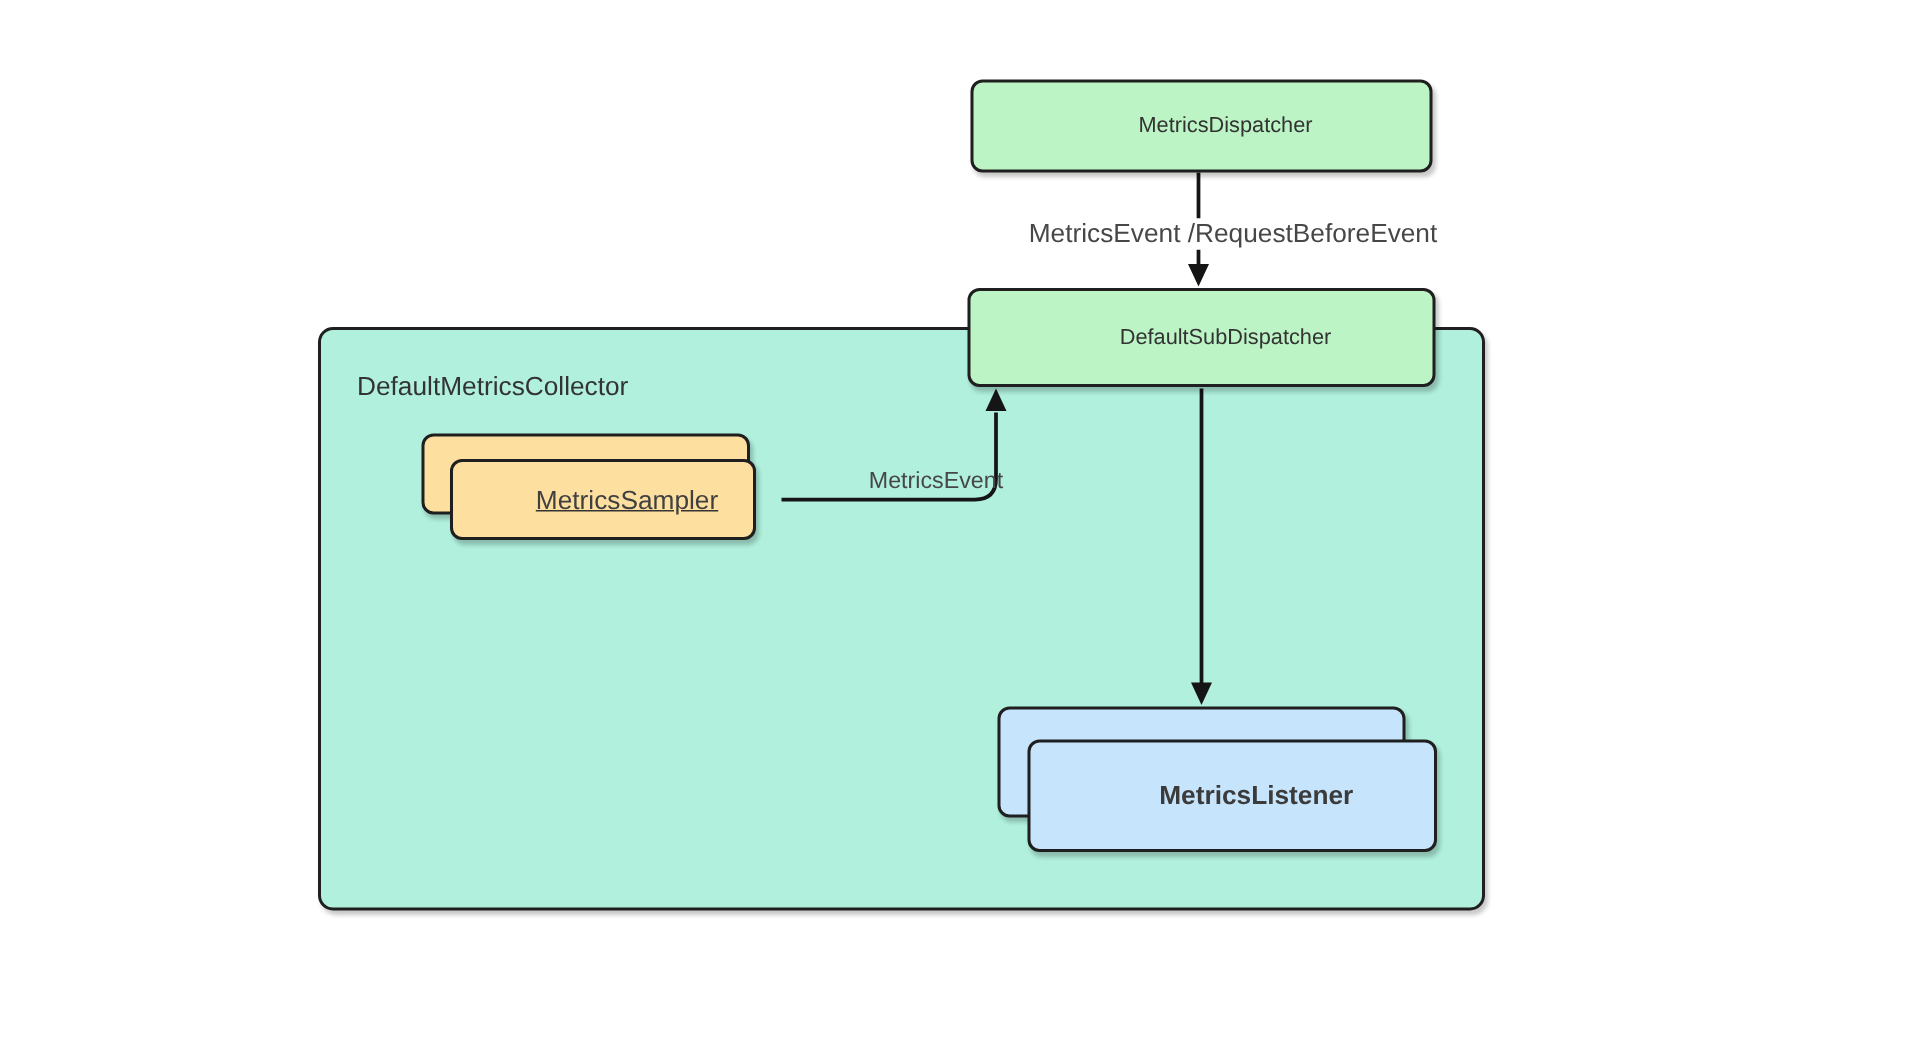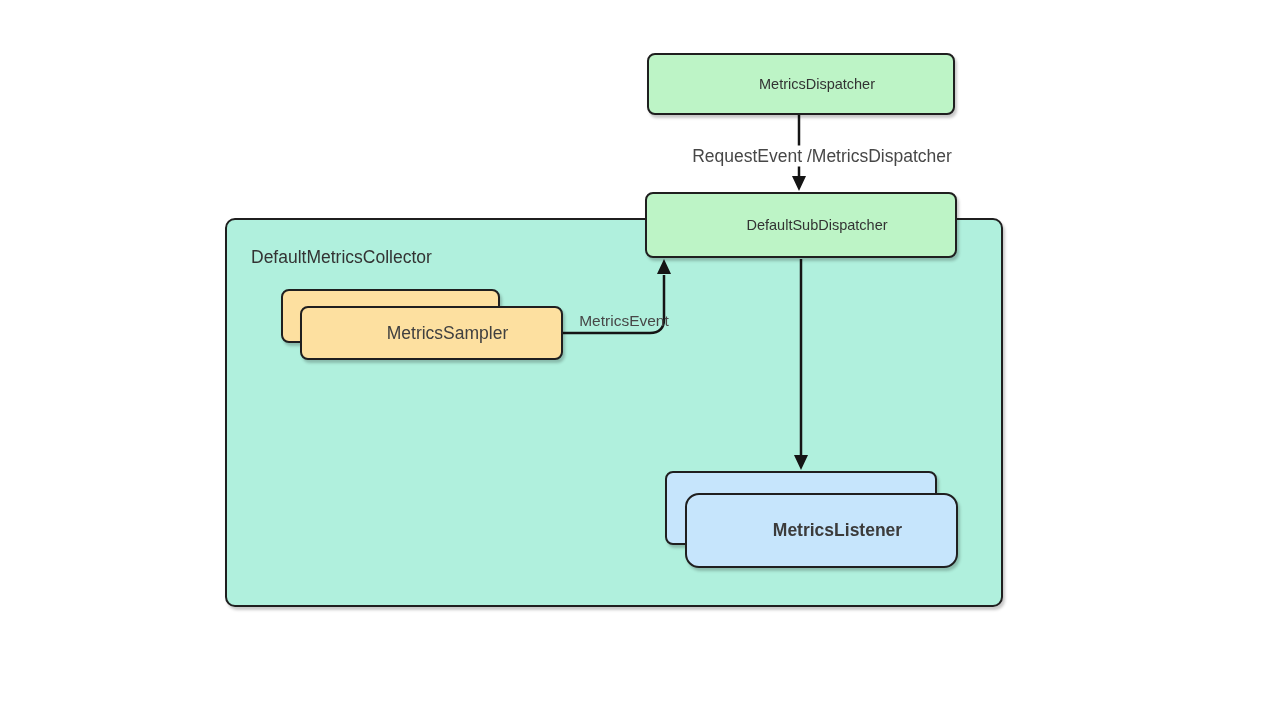--- a/index.html
+++ b/index.html
@@ -35,21 +35,20 @@
   #collector {
     position: absolute;
     left: 212px; top: 218px;
     width: 778px; height: 389px;
     background: #b0f0dd;
     border: 2px solid #1f1f1f;
     border-radius: 10px;
     box-sizing: border-box;
     box-shadow: 2px 3px 3px rgba(0,0,0,0.22);
     z-index: 1;
-    margin-left: 13px;
   }
   #collector-title {
     position: absolute;
     left: 24px; top: 27px;
     font-size: 17.5px;
     color: #333333;
   }
   #edges-svg {
     position: absolute;
     left: 0; top: 0;
@@ -79,23 +78,23 @@
   }
   #label-metricsevent {
     left: 584px; top: 321px;
     font-size: 15.5px;
     margin-left: 40px;
   }
   
   #node-metrics-dispatcher      { left: 647px; top:  53px; width: 308px; height: 62px; }
   #node-default-sub-dispatcher  { left: 645px; top: 192px; width: 312px; height: 66px; }
   #node-metrics-sampler-back    { left: 281px; top: 289px; width: 219px; height: 54px; }
-  #node-metrics-sampler         { left: 300px; top: 306px; width: 263px; height: 54px; }
+  #node-metrics-sampler         { left: 300px; top: 306px; width: 204px; height: 54px; text-decoration: underline; }
   #node-metrics-listener-back   { left: 665px; top: 471px; width: 272px; height: 74px; }
-  #node-metrics-listener        { left: 685px; top: 493px; width: 273px; height: 75px; border-radius: 14px; }
+  #node-metrics-listener        { left: 685px; top: 493px; width: 273px; height: 75px; }
   #node-metrics-listener .big-label { font-weight: 600; color: #3b3b3b; }
 </style>
 </head>
 <body>
 
 <div id="canvas">
 
   <div id="collector">
     <div id="collector-title">DefaultMetricsCollector</div>
   </div>
@@ -123,17 +122,17 @@
   <div id="node-metrics-sampler-back" class="node node-orange zn"></div>
   <div id="node-metrics-sampler" class="node node-orange zn">
     <span class="big-label">MetricsSampler</span>
   </div>
 
   <div id="node-metrics-listener-back" class="node node-blue zn"></div>
   <div id="node-metrics-listener" class="node node-blue zn">
     <span class="big-label">MetricsListener</span>
   </div>
 
-  <div id="label-requestevent" class="edge-label">RequestEvent /MetricsDispatcher</div>
+  <div id="label-requestevent" class="edge-label">MetricsEvent /RequestBeforeEvent</div>
 
   <div id="label-metricsevent" class="edge-label">MetricsEvent</div>
 
 </div>
 
 </body></html>

